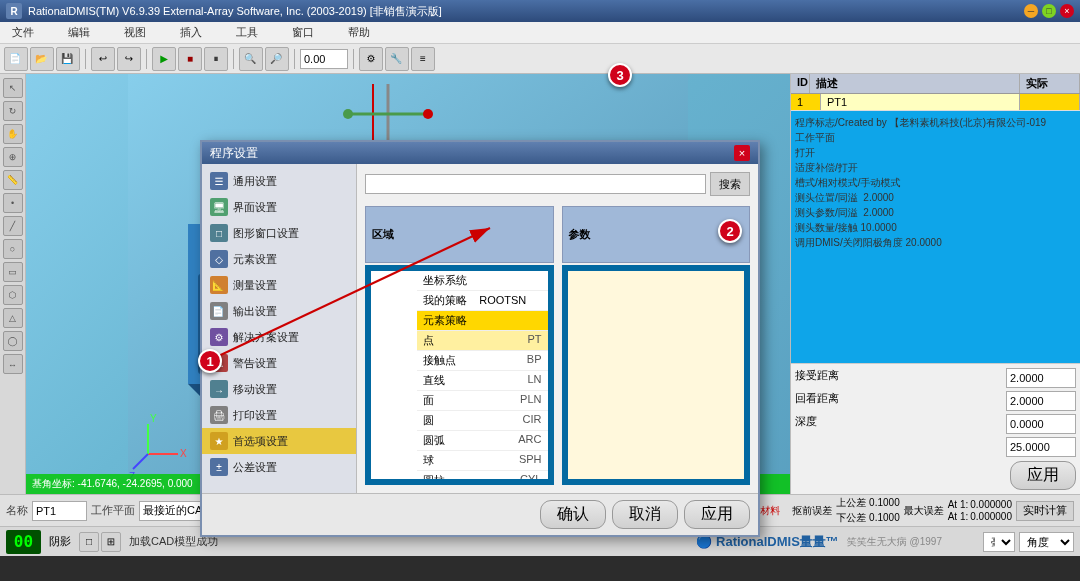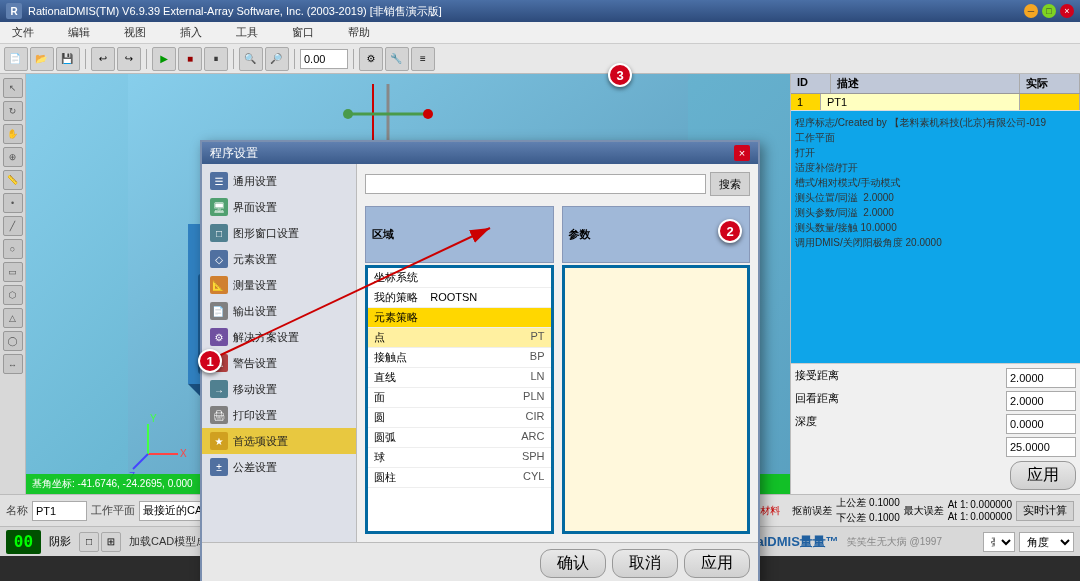--- a/index.html
+++ b/index.html
@@ -231,25 +231,26 @@
     }
     .panel-section-title {
       background: #a0b8d8;
       padding: 20px 6px;
       font-size: 11px;
       font-weight: bold;
       border: 1px solid #8898b8;
       margin-bottom: 2px;
     }
     .section-list {
-      border: 3px solid #0369a1;
+      border: 6px solid #0369a1;
       background: #fff;
-      height: 269px;
+      height: 220px;
       overflow-y: auto;
       font-size: 11px;
+      padding-left: 46px;
     }
     .section-list-item {
       padding: 2px 6px;
       cursor: pointer;
       border-bottom: 1px solid #eee;
     }
     .section-list-item.selected { background: #ffd700; }
 
     
     .search-row {
@@ -486,21 +487,21 @@
       </svg>
 
       <div class="coord-bar">
         <span>基角坐标: -41.6746, -24.2695, 0.000</span>
       </div>
     </div>
 
     <div id="right-panel">
 
       <div class="tbl-header">
-        <div class="tbl-cell" style="width:40px;">ID</div>
+        <div class="tbl-cell" style="width:19px;">ID</div>
         <div class="tbl-cell" style="flex:1;">描述</div>
         <div class="tbl-cell" style="width:60px;">实际</div>
       </div>
 
       <div class="tbl-row hl" style="cursor:pointer;">
         <div class="tbl-cell" style="width:30px;">1</div>
         <div class="tbl-cell" style="flex:1; background:#ffffc0;">PT1</div>
         <div class="tbl-cell" style="width:60px;"></div>
       </div>
 

